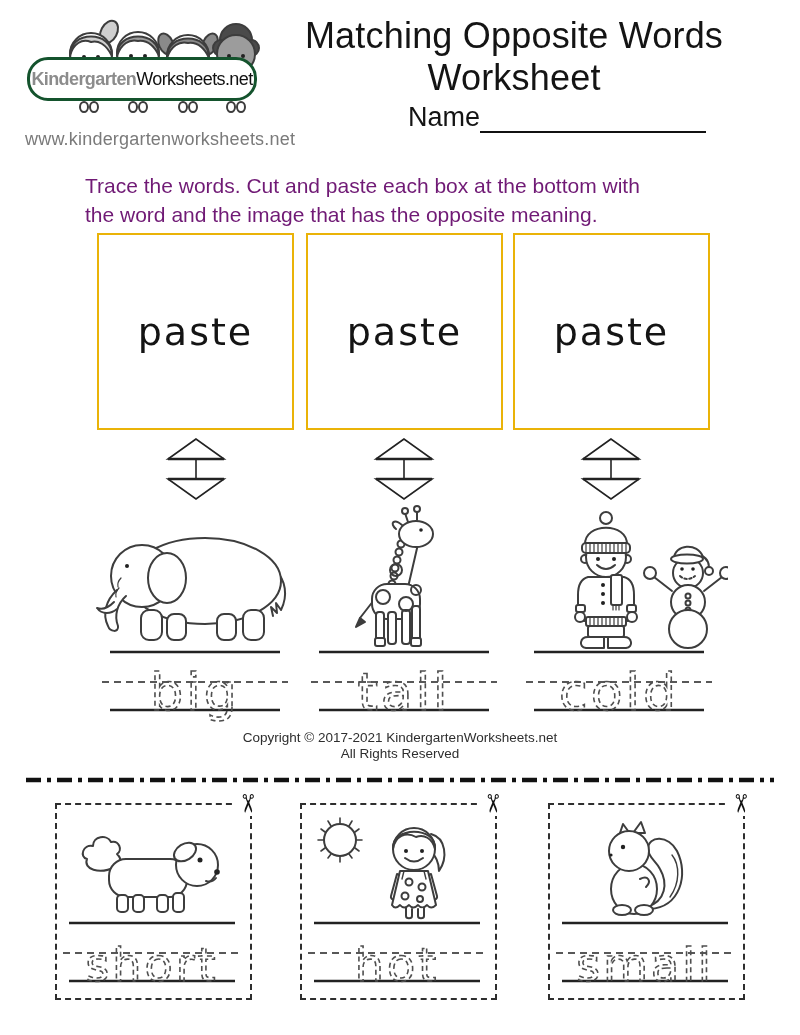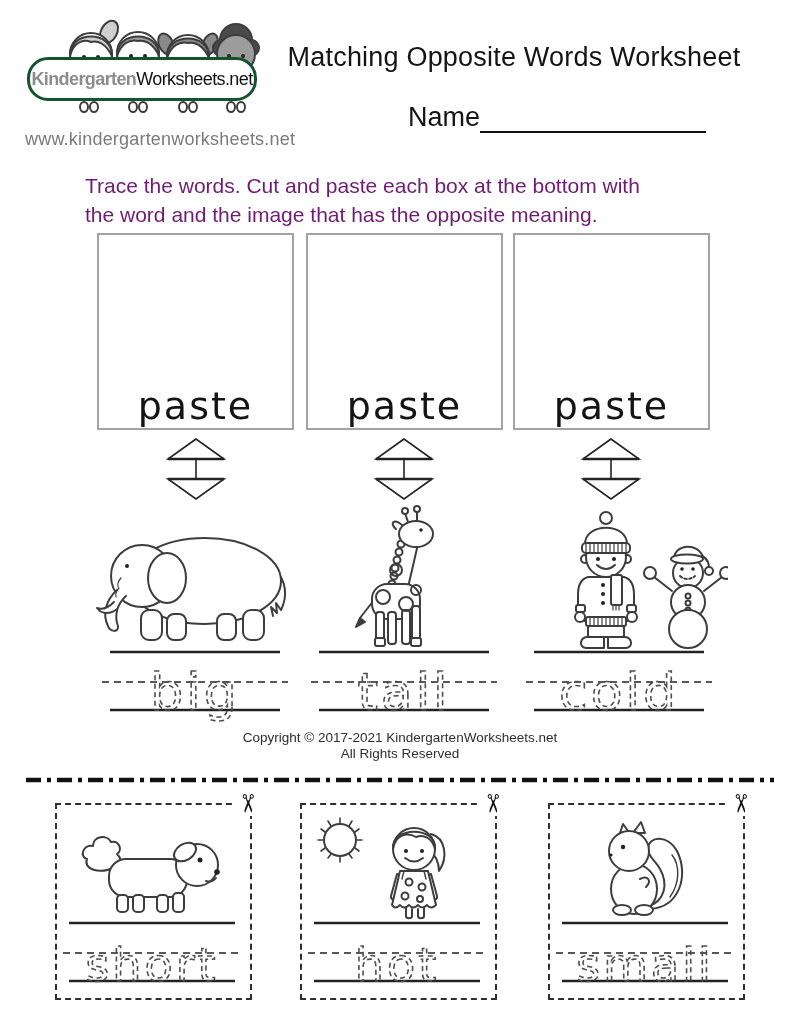--- a/index.html
+++ b/index.html
@@ -11,32 +11,32 @@
   .logo-kids{position:absolute;left:0;top:0;}
   .logo-banner{position:absolute;left:2px;top:47px;width:224px;height:38px;
                border:3px solid #14532d;border-radius:21px;background:#fff;
                display:flex;align-items:center;justify-content:center;z-index:2;}
   .logo-banner .part1{color:#8c8c8c;font-weight:bold;font-size:18px;letter-spacing:-0.6px;}
   .logo-banner .part2{color:#111;font-weight:normal;font-size:18px;letter-spacing:-0.6px;}
   .logo-url{position:absolute;left:0;top:119px;width:236px;text-align:center;
             color:#7a7a7a;font-size:18px;letter-spacing:0.2px;}
 
   
-  .title{position:absolute;left:258px;top:42px;width:512px;text-align:center;
-         font-size:27px;font-weight:400;color:#141414;letter-spacing:0.2px;}
+  .title{position:absolute;left:258px;top:15px;width:512px;text-align:center;
+         font-size:36px;font-weight:400;color:#141414;letter-spacing:0.2px;}
   .name-row{position:absolute;left:408px;top:102px;display:flex;align-items:flex-end;}
   .name-label{font-size:27px;color:#141414;}
   .name-line{width:226px;border-bottom:2.5px solid #111;height:24px;}
 
   .instructions{position:absolute;left:85px;top:171px;width:660px;
                 font-size:21px;line-height:29px;color:#701a75;}
 
   
-  .paste-box{position:absolute;top:233px;width:193px;height:193px;border:2px solid #a3a3a3;
-             background:#fff;display:flex;align-items:flex-end;justify-content:center;}
+  .paste-box{position:absolute;top:233px;width:193px;height:193px;border:2px solid #eab308;
+             background:#fff;display:flex;align-items:center;justify-content:center;}
   .paste-box .paste-word{font-family:"DejaVu Sans", sans-serif;font-size:38px;
                          letter-spacing:2px;color:#141414;}
   .pb1{left:97px;} .pb2{left:306px;} .pb3{left:513px;}
 
   .arrow{position:absolute;top:436px;}
   .ar1{left:162px;} .ar2{left:370px;} .ar3{left:577px;}
 
   
   .img-wrap{position:absolute;}
   .img-elephant{left:93px;top:526px;}

